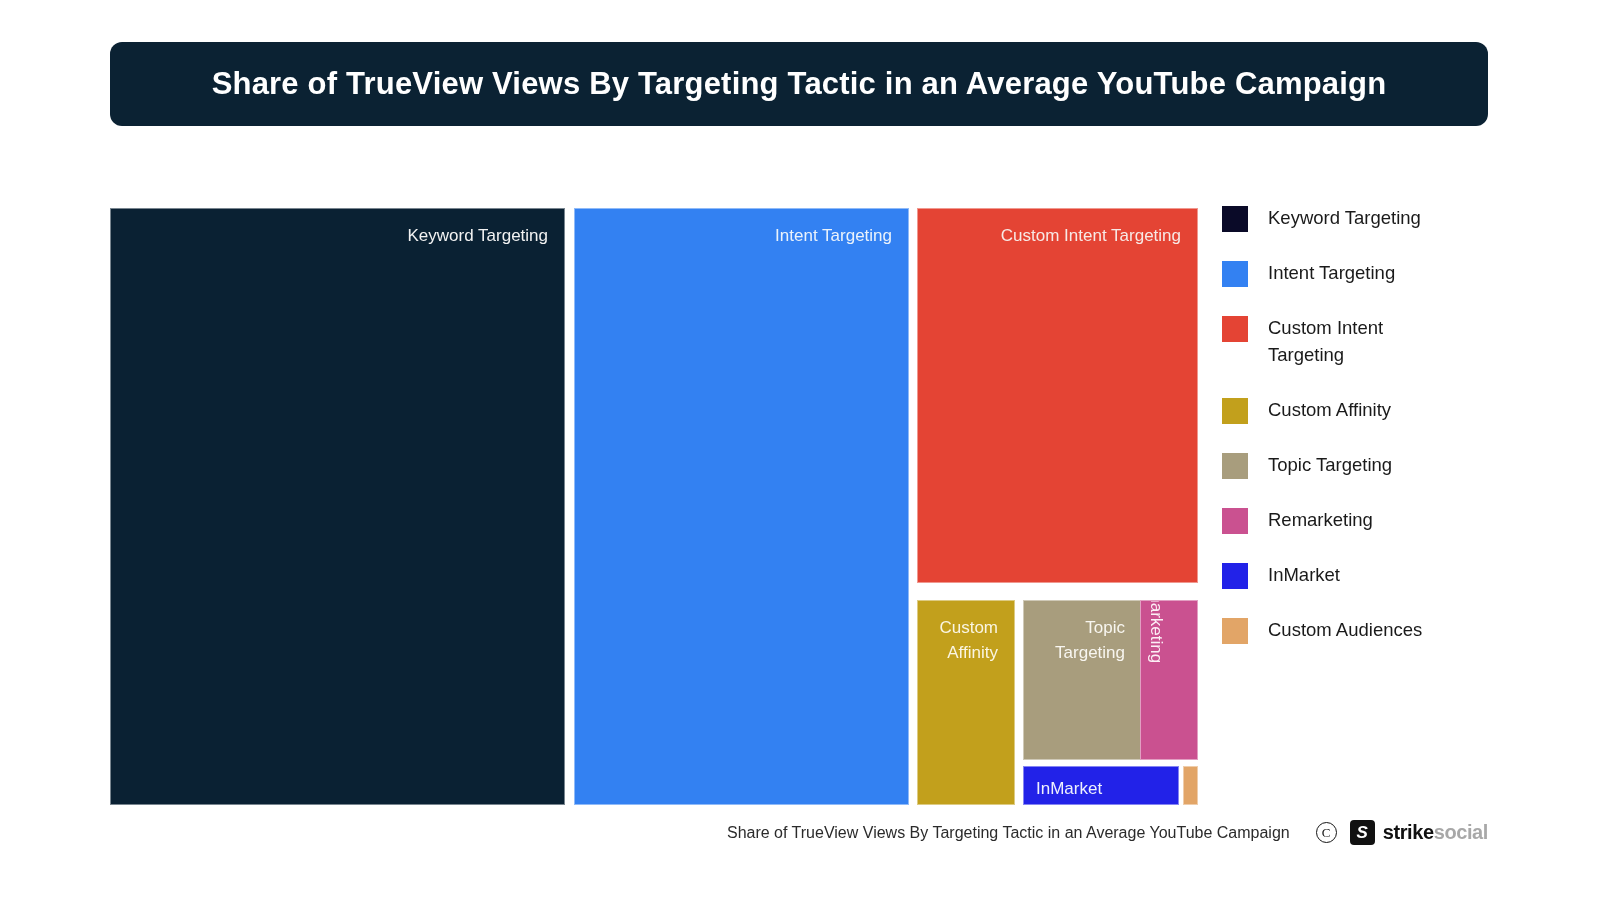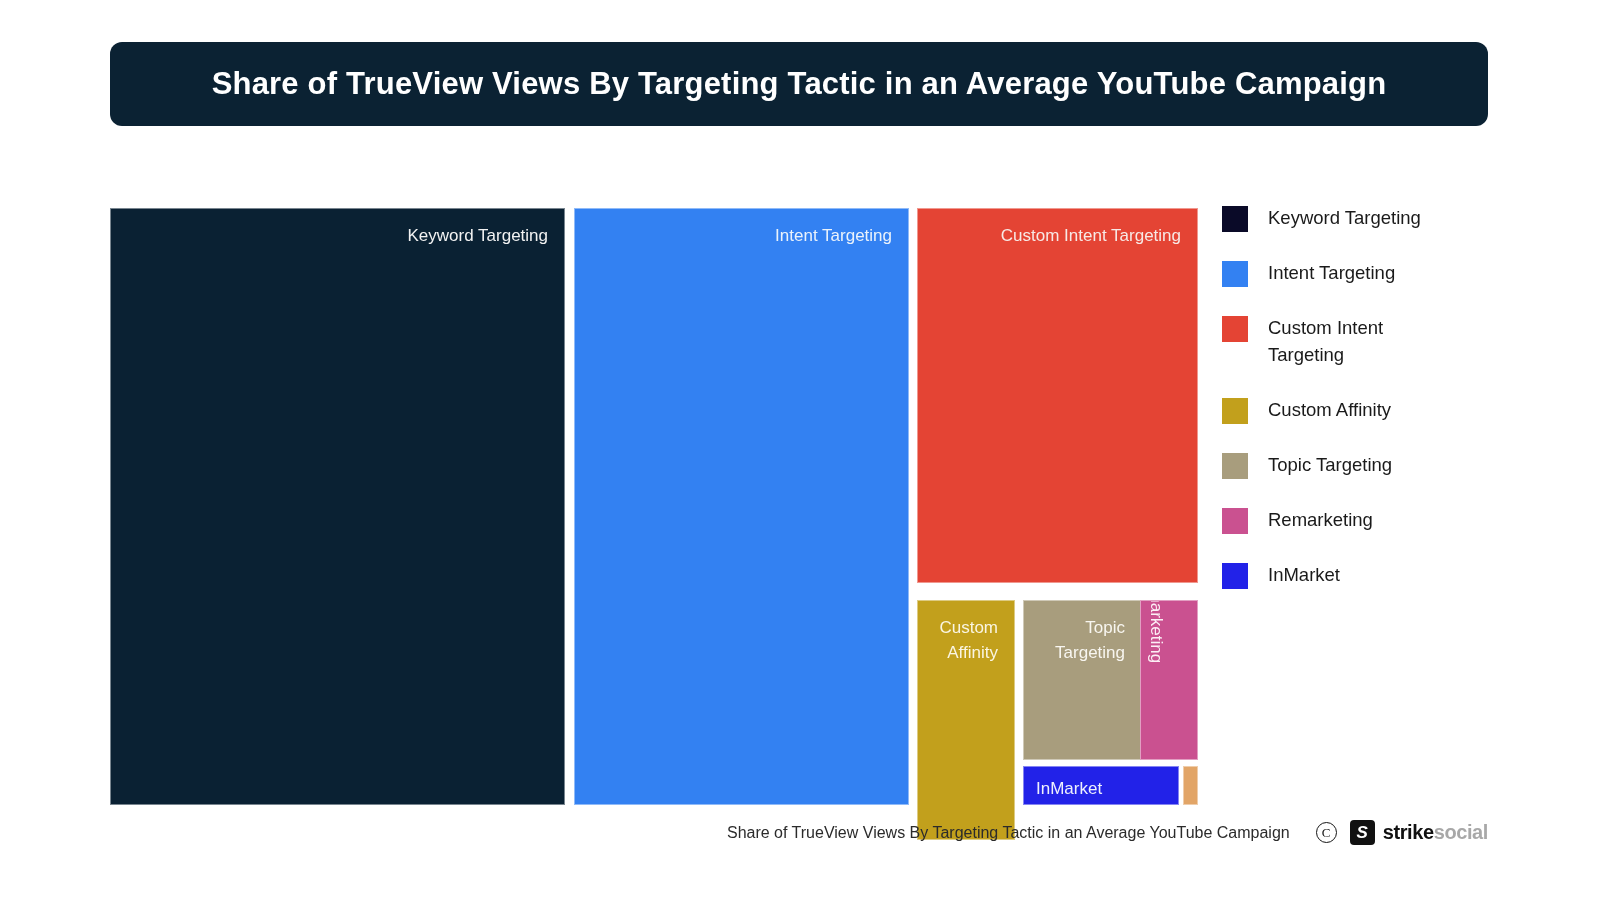--- a/index.html
+++ b/index.html
@@ -110,21 +110,21 @@
   <div class="treemap" id="treemap">
       <div class="tile" style="left: 0px; top: 0px; width: 455px; height: 597px; background: rgb(10, 33, 51); border: 1.5px solid rgba(255, 255, 255, 0.45);">
         <div class="tile-label lbl-tr" style="color: rgb(242, 242, 242);">Keyword Targeting</div>
       </div>
       <div class="tile" style="left: 464px; top: 0px; width: 335px; height: 597px; background: rgb(51, 129, 242); border: 1.5px solid rgba(255, 255, 255, 0.45);">
         <div class="tile-label lbl-tr" style="color: rgb(234, 242, 251);">Intent Targeting</div>
       </div>
       <div class="tile" style="left: 807px; top: 0px; width: 281px; height: 375px; background: rgb(228, 68, 52); border: 1.5px solid rgba(255, 255, 255, 0.45);">
         <div class="tile-label lbl-tr" style="color: rgb(247, 233, 230);">Custom Intent Targeting</div>
       </div>
-      <div class="tile" style="left: 807px; top: 392px; width: 98px; height: 240px; background: rgb(194, 160, 28); border: 1.5px solid rgba(255, 255, 255, 0.45); text-decoration: underline;">
+      <div class="tile" style="left: 807px; top: 392px; width: 98px; height: 205px; background: rgb(194, 160, 28); border: 1.5px solid rgba(255, 255, 255, 0.45); text-decoration: underline;">
         <div class="tile-label lbl-tr" style="color: rgb(250, 245, 226);">Custom
 Affinity</div>
       </div>
       <div class="tile" style="left: 913px; top: 392px; width: 119px; height: 160px; background: rgb(168, 157, 125); border: 1.5px solid rgba(255, 255, 255, 0.45);">
         <div class="tile-label lbl-tr" style="color: rgb(248, 246, 240);">Topic
 Targeting</div>
       </div>
       <div class="tile" style="left: 1030px; top: 392px; width: 58px; height: 160px; background: rgb(202, 81, 144); border: 1.5px solid rgba(255, 255, 255, 0.45);">
         <div class="tile-label lbl-rot" style="color: rgb(252, 238, 245);">Remarketing</div>
       </div>
@@ -156,20 +156,24 @@
         <div class="legend-label">Topic Targeting</div>
       </div>
       <div class="legend-row">
         <div class="legend-swatch" style="background: rgb(202, 81, 144);"></div>
         <div class="legend-label">Remarketing</div>
       </div>
       <div class="legend-row">
         <div class="legend-swatch" style="background: rgb(34, 34, 232);"></div>
         <div class="legend-label">InMarket</div>
       </div>
+      <div class="legend-row">
+        <div class="legend-swatch" style="background: rgb(226, 165, 103);"></div>
+        <div class="legend-label">Custom Audiences</div>
+      </div>
     </div>
 
   <div class="footer">
     <div class="footer-caption">Share of TrueView Views By Targeting Tactic in an Average YouTube Campaign</div>
     <div class="copyright-mark">C</div>
     <div class="logo">
       <div class="logo-glyph">S</div>
       <span class="logo-strike">strike</span>
       <span class="logo-social">social</span>
     </div>

